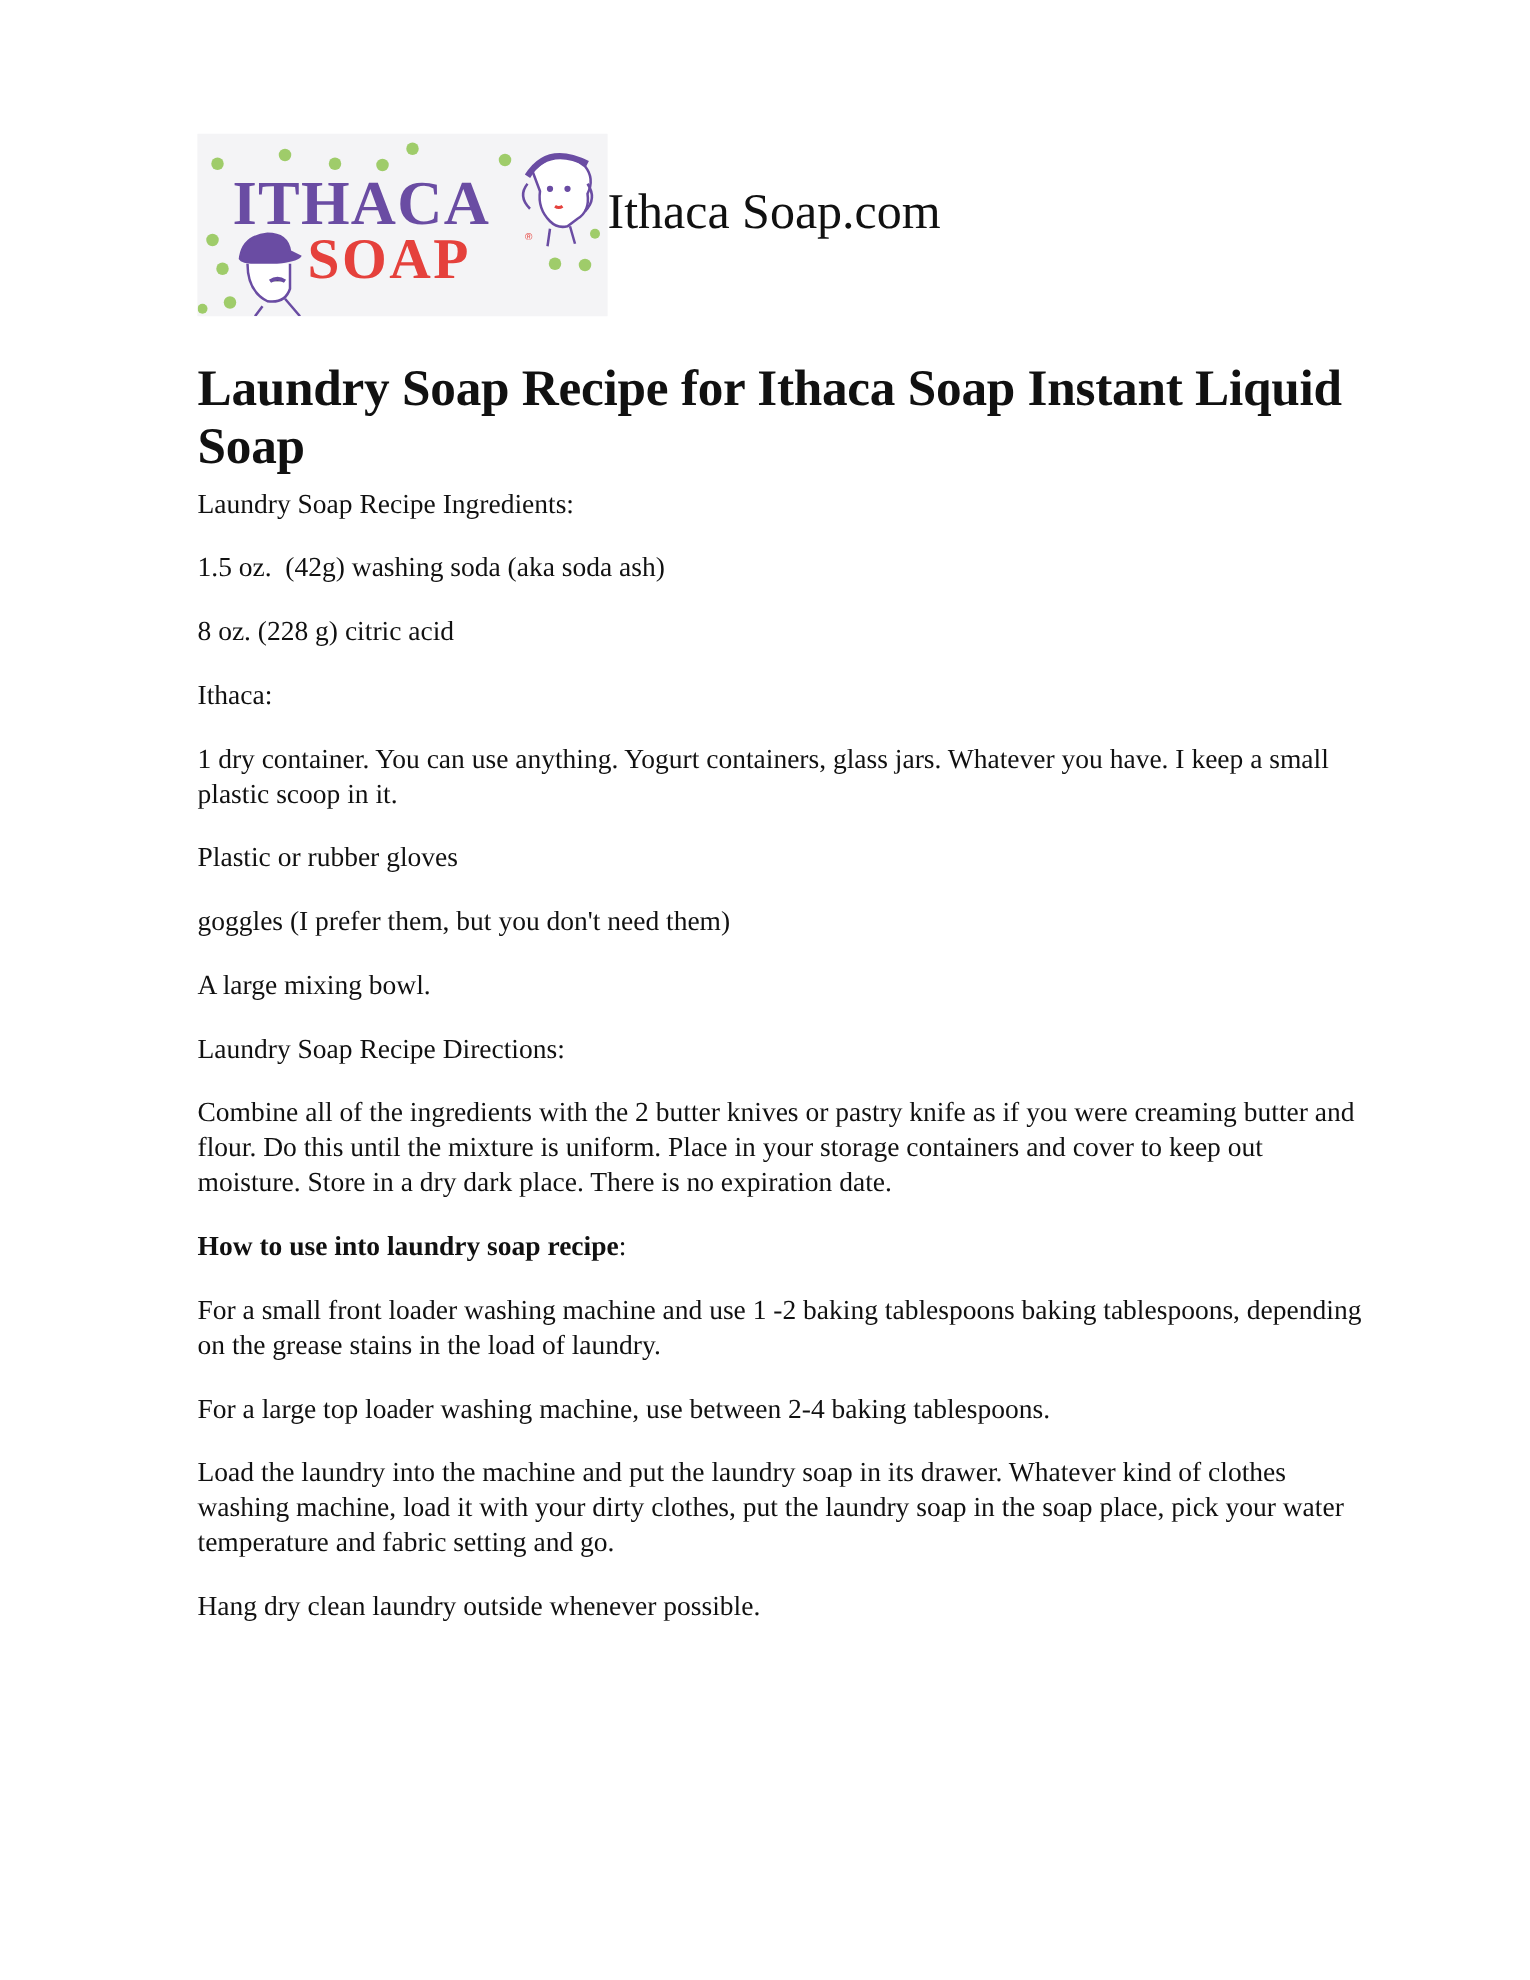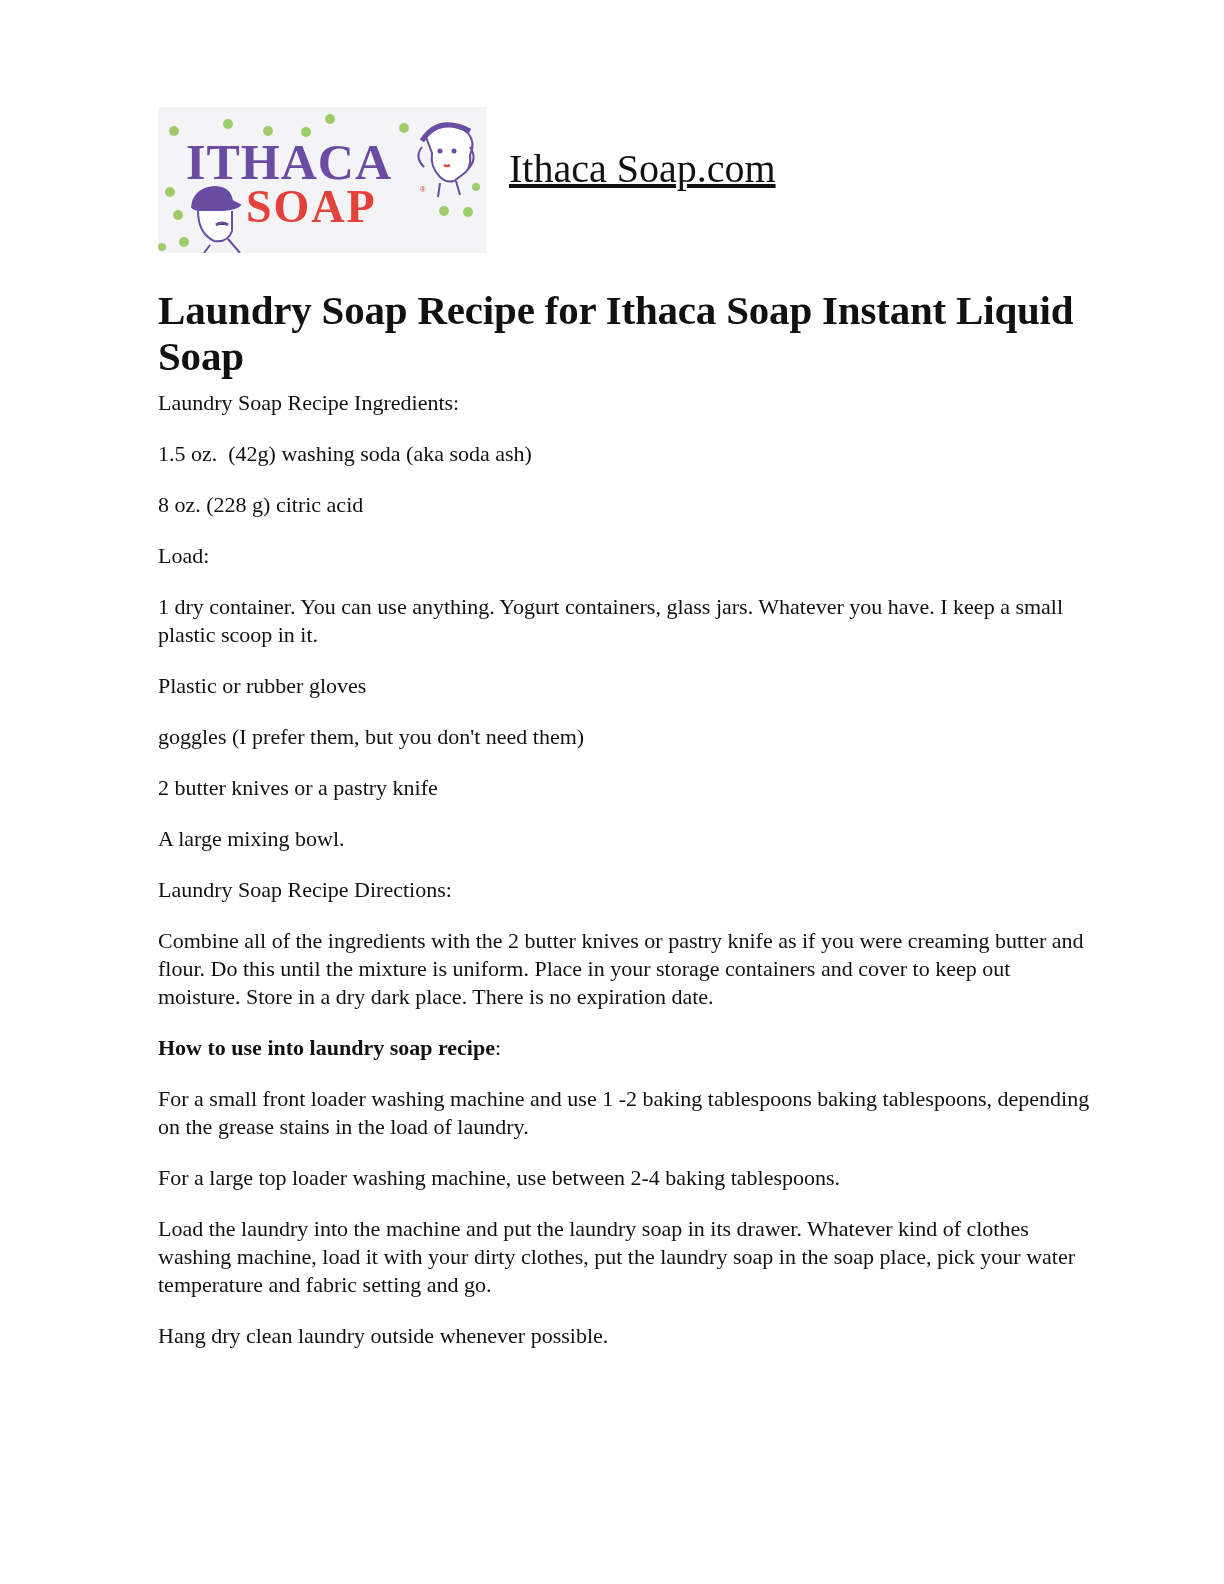--- a/index.html
+++ b/index.html
@@ -28,26 +28,24 @@
     }
     .logo {
       width: 328px;
       height: 146px;
       background: #f4f4f6;
       position: relative;
       overflow: hidden;
     }
     .logo svg { display: block; }
     .site-name {
-      margin-left: 23px;
       margin-top: 40px;
       font-size: 40px;
       line-height: 44px;
       color: #111;
-      text-decoration: underline;
     }
     h1.title {
       margin: 34px 0 0 0;
       font-weight: bold;
       font-size: 41px;
       line-height: 46px;
       color: #111;
       letter-spacing: -0.2px;
     }
     .content {
@@ -113,25 +111,24 @@
     <div class="site-name">Ithaca Soap.com</div>
   </div>
 
   <h1 class="title">Laundry Soap Recipe for Ithaca Soap Instant Liquid Soap</h1>
 
   <div class="content">
     <p>Laundry Soap Recipe Ingredients:</p>
     <p style="white-space: pre-wrap;">1.5 oz.  (42g) washing soda (aka soda ash)</p>
     <p>8 oz. (228 g) citric acid</p>
 
-    <p>Load:</p>
+    <p>Ithaca:</p>
     <p>1 dry container. You can use anything. Yogurt containers, glass jars. Whatever you have. I keep a small plastic scoop in it.</p>
     <p>Plastic or rubber gloves</p>
     <p>goggles (I prefer them, but you don't need them)</p>
-    <p>2 butter knives or a pastry knife</p>
     <p>A large mixing bowl.</p>
 
     <p>Laundry Soap Recipe Directions:</p>
     <p>Combine all of the ingredients with the 2 butter knives or pastry knife as if you were creaming butter and flour. Do this until the mixture is uniform. Place in your storage containers and cover to keep out moisture. Store in a dry dark place. There is no expiration date.</p>
 
     <p class="bold-label"><strong>How to use into laundry soap recipe</strong><span>:</span></p>
     <p>For a small front loader washing machine and use 1 -2 baking tablespoons baking tablespoons, depending on the grease stains in the load of laundry.</p>
     <p>For a large top loader washing machine, use between 2-4 baking tablespoons.</p>
     <p>Load the laundry into the machine and put the laundry soap in its drawer. Whatever kind of clothes washing machine, load it with your dirty clothes, put the laundry soap in the soap place, pick your water temperature and fabric setting and go.</p>
     <p>Hang dry clean laundry outside whenever possible.</p>

